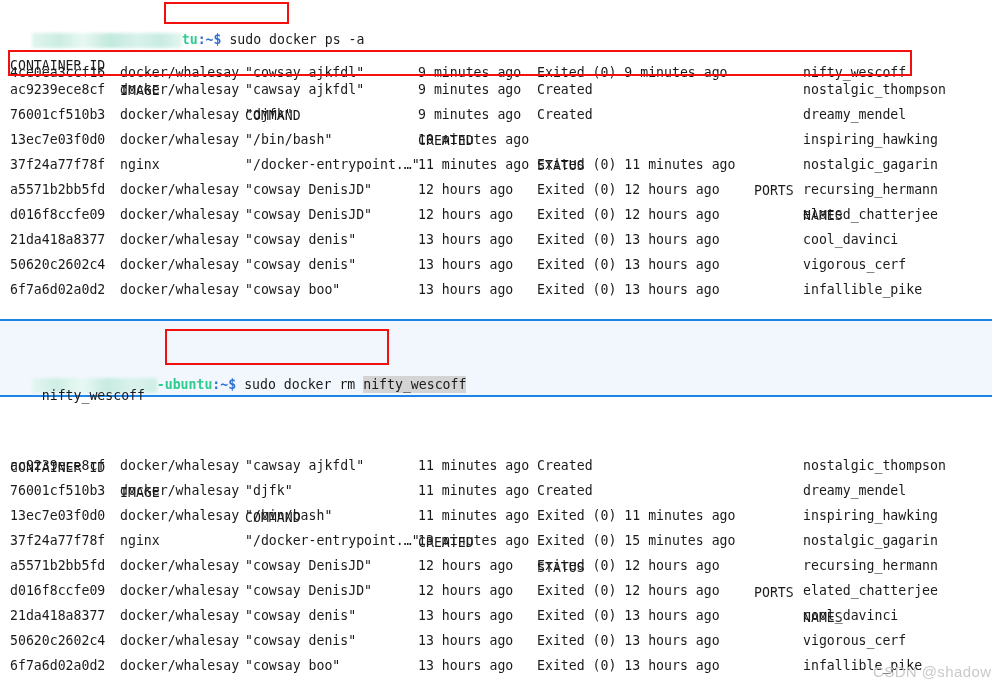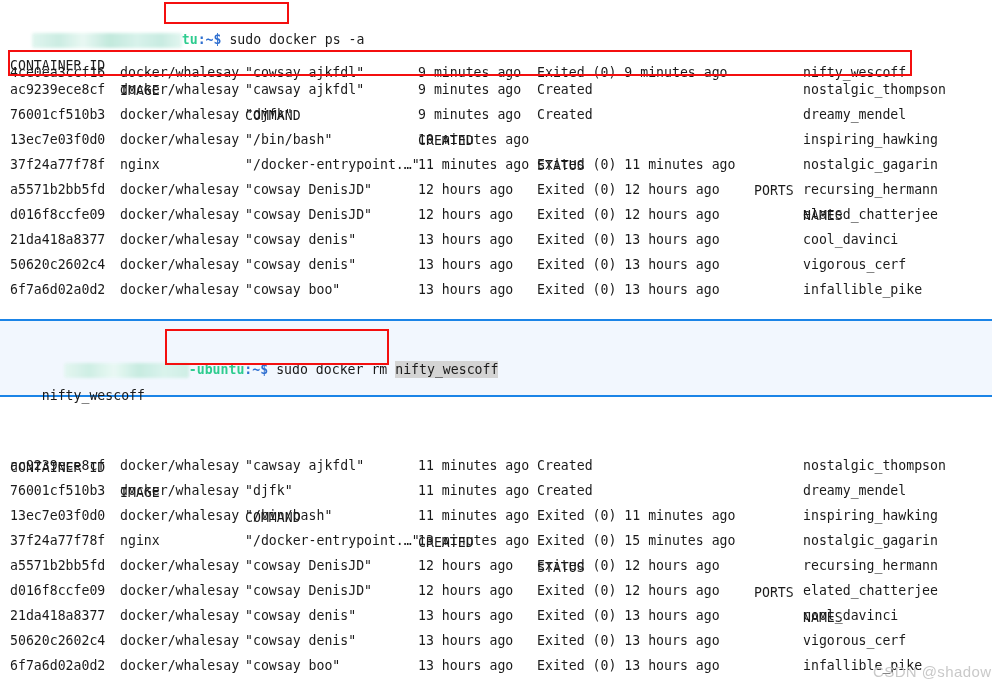--- a/index.html
+++ b/index.html
@@ -152,21 +152,21 @@
       <div class="line" style="top: 202px;"><span class="cell c-id">d016f8ccfe09</span><span class="cell c-image">docker/whalesay</span><span class="cell c-command">"cowsay DenisJD"</span><span class="cell c-created">12 hours ago</span><span class="cell c-status">Exited (0) 12 hours ago</span><span class="cell c-ports"></span><span class="cell c-names">elated_chatterjee</span></div>
       <div class="line" style="top: 227px;"><span class="cell c-id">21da418a8377</span><span class="cell c-image">docker/whalesay</span><span class="cell c-command">"cowsay denis"</span><span class="cell c-created">13 hours ago</span><span class="cell c-status">Exited (0) 13 hours ago</span><span class="cell c-ports"></span><span class="cell c-names">cool_davinci</span></div>
       <div class="line" style="top: 252px;"><span class="cell c-id">50620c2602c4</span><span class="cell c-image">docker/whalesay</span><span class="cell c-command">"cowsay denis"</span><span class="cell c-created">13 hours ago</span><span class="cell c-status">Exited (0) 13 hours ago</span><span class="cell c-ports"></span><span class="cell c-names">vigorous_cerf</span></div>
       <div class="line" style="top: 277px;"><span class="cell c-id">6f7a6d02a0d2</span><span class="cell c-image">docker/whalesay</span><span class="cell c-command">"cowsay boo"</span><span class="cell c-created">13 hours ago</span><span class="cell c-status">Exited (0) 13 hours ago</span><span class="cell c-ports"></span><span class="cell c-names">infallible_pike</span></div>
     </div>
 
   <div class="redbox" style="left:8px; top:50px; width:904px; height:26px;"></div>
 
   <div class="bluepanel" style="top:319px; height:78px;"></div>
 
-  <div class="prompt-line" style="top:331px;left:0;margin-left:32px;">
+  <div class="prompt-line" style="top:346px;left:0;">
     <span class="blur blur-b"></span><span class="user-host">-ubuntu</span><span class="path">:~$</span><span class="cmd"> <span>sudo docker rm </span><span class="sel-token">nifty_wescoff</span></span>
   </div>
 
   <div class="redbox" style="left:165px; top:329px; width:224px; height:36px;"></div>
 
   <div class="prompt-line" style="top:357px;left:10px;">
     <span class="cmd">nifty_wescoff</span>
   </div>
 
 

